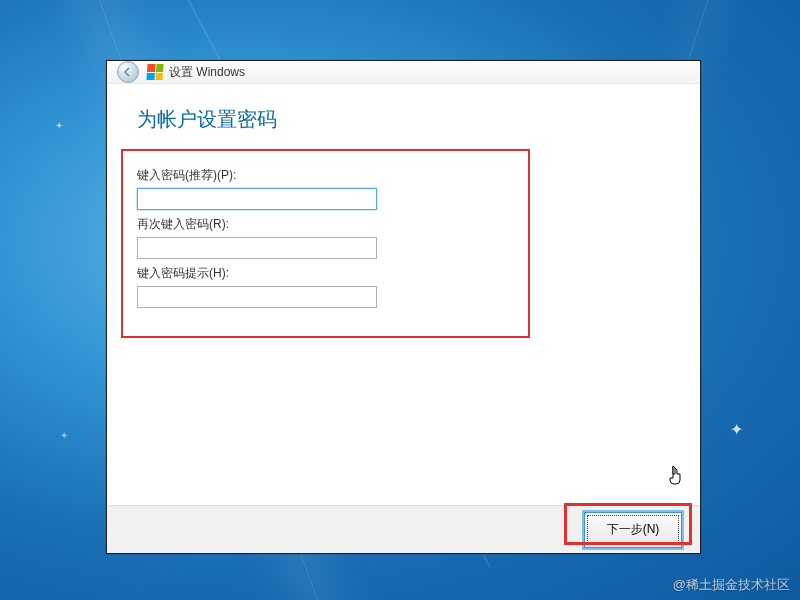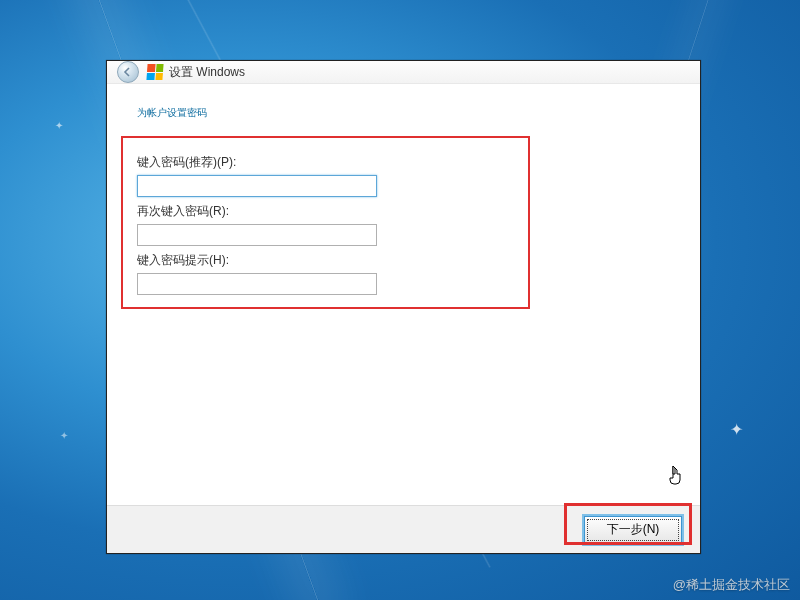--- a/index.html
+++ b/index.html
@@ -48,25 +48,25 @@
       width:16px; height:16px; position:relative; margin-right:6px;
       display:grid; grid-template-columns:1fr 1fr; grid-template-rows:1fr 1fr; gap:1px;
       transform: skewX(-4deg);
     }
     .flag-icon span:nth-child(1){background:#f25022;}
     .flag-icon span:nth-child(2){background:#7fba00;}
     .flag-icon span:nth-child(3){background:#00a4ef;}
     .flag-icon span:nth-child(4){background:#ffb900;}
     .header-title { color:#333; font-size:12px; }
     .content { padding: 22px 30px 0 30px; }
-    .title { color:#0a6a9e; font-size:10px; margin-bottom:16px; }
+    .title { color:#0a6a9e; font-size:20px; margin-bottom:16px; }
     .desc { color:#333; line-height:1.7; margin-bottom:14px; }
     .fields-highlight {
       border: 2px solid #e03030;
-      padding: 10px 14px 12px 14px;
+      padding: 10px 14px 28px 14px;
       margin-left: -16px; margin-right: 140px;
     }
     .field-label { color:#333; margin-top:6px; margin-bottom:4px; }
     .text-input {
       width: 240px; height: 22px;
       border: 1px solid #b0b0b0;
       padding: 2px 4px;
       font-size: 12px;
     }
     .text-input.focused {
@@ -76,21 +76,21 @@
     .hint1 { color:#a03030; margin-top:6px; }
     .hint2 { color:#333; margin-top:2px; }
     .footer {
       position:absolute; bottom:0; left:0; right:0;
       height:48px; border-top:1px solid #ddd;
       background:#f1f1f1;
       display:flex; align-items:center; justify-content:flex-end;
       padding-right:18px;
     }
     .next-btn {
-      min-width: 98px; height:28px;
+      min-width: 98px; height:36px;
       border:1px solid #888;
       background: linear-gradient(#fefefe,#e6e6e6);
       font-size:12px; font-family:inherit;
       cursor:pointer;
       padding: 0 12px;
     }
     .next-btn:focus, .next-btn.hl {
       outline: 1px dotted #444;
       outline-offset:-4px;
       box-shadow: 0 0 0 2px #7fc0e8;

